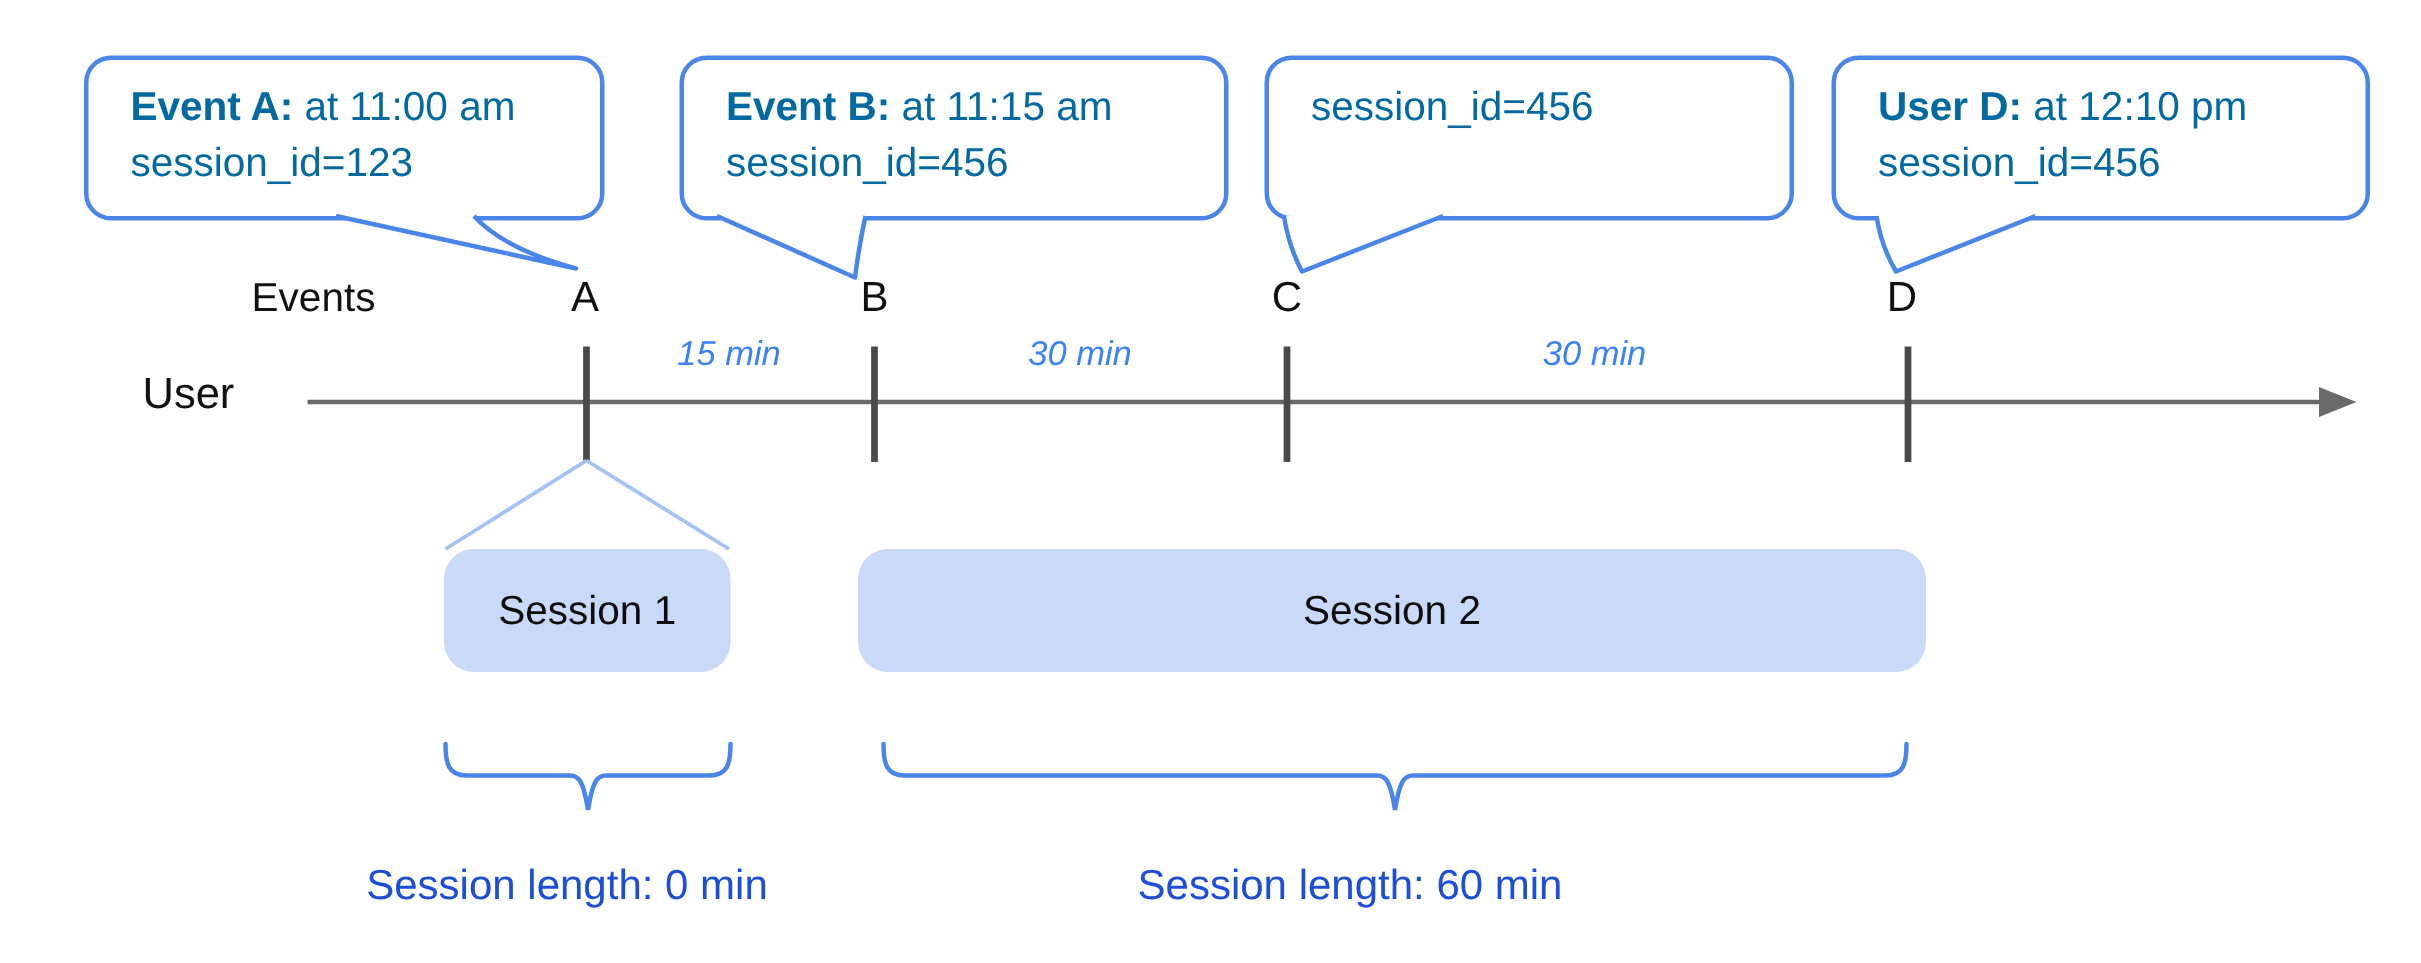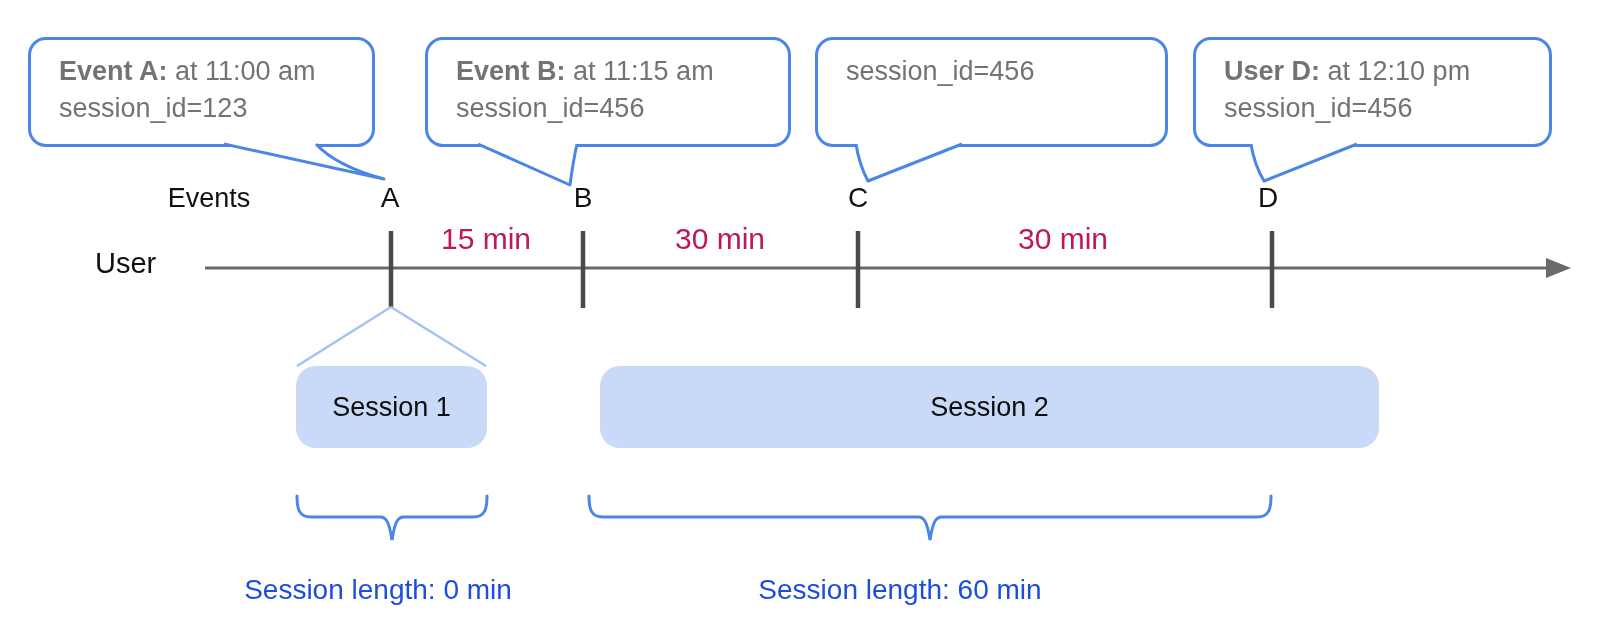--- a/index.html
+++ b/index.html
@@ -15,33 +15,34 @@
   .bubble{
     position:absolute;
     box-sizing:border-box;
     height:110px;
     background:#ffffff;
     border:3px solid #4a86e8;
     border-radius:18px;
     padding:13px 10px 0 28px;
     font-size:27px;
     line-height:37px;
-    color:#737373;
+    color:#0369a1;
     z-index:2;
     white-space:nowrap;
+    margin-left:28px;
   }
   .bubble b{font-weight:bold;}
   
   #overlay{
     position:absolute;left:0;top:0;width:1614px;height:642px;
     z-index:5;pointer-events:none;
   }
   .label{position:absolute;transform:translateX(-50%);white-space:nowrap;}
   .marker-letter{top:182px;font-size:28px;}
-  .interval-label{top:222px;font-size:30px;color:#be185d;}
+  .interval-label{top:222px;font-size:23px;color:#3b82f6;font-style:italic;}
   #events-label{left:209px;top:183px;font-size:27px;}
   #user-label{position:absolute;left:95px;top:247px;font-size:29px;}
   .session-box{
     position:absolute;top:366px;height:82px;
     background:#c9daf8;
     display:flex;align-items:center;justify-content:center;
     font-size:27px;color:#0d0d0d;
     z-index:1;
     border-radius:20px;
   }
@@ -79,21 +80,21 @@
   <div class="label marker-letter" style="left:858px;">C</div>
   <div class="label marker-letter" style="left:1268px;">D</div>
 
   <div class="label interval-label" style="left:486px;">15 min</div>
   <div class="label interval-label" style="left:720px;">30 min</div>
   <div class="label interval-label" style="left:1063px;">30 min</div>
 
   <div class="session-box" style="left:296px;width:191px;">
     <span>Session 1</span>
   </div>
-  <div class="session-box" style="left:600px;width:779px;">
+  <div class="session-box" style="left:572px;width:712px;">
     <span>Session 2</span>
   </div>
 
   <div class="label length-label" style="left:378px;">Session length: 0 min</div>
   <div class="label length-label" style="left:900px;">Session length: 60 min</div>
 
   <svg id="overlay" viewBox="0 0 1614 642">
 
     <line x1="205" y1="268" x2="1548" y2="268" stroke="#6a6a6a" stroke-width="3"></line>
     <polygon points="1546,258 1571,268 1546,278" fill="#6a6a6a"></polygon>

